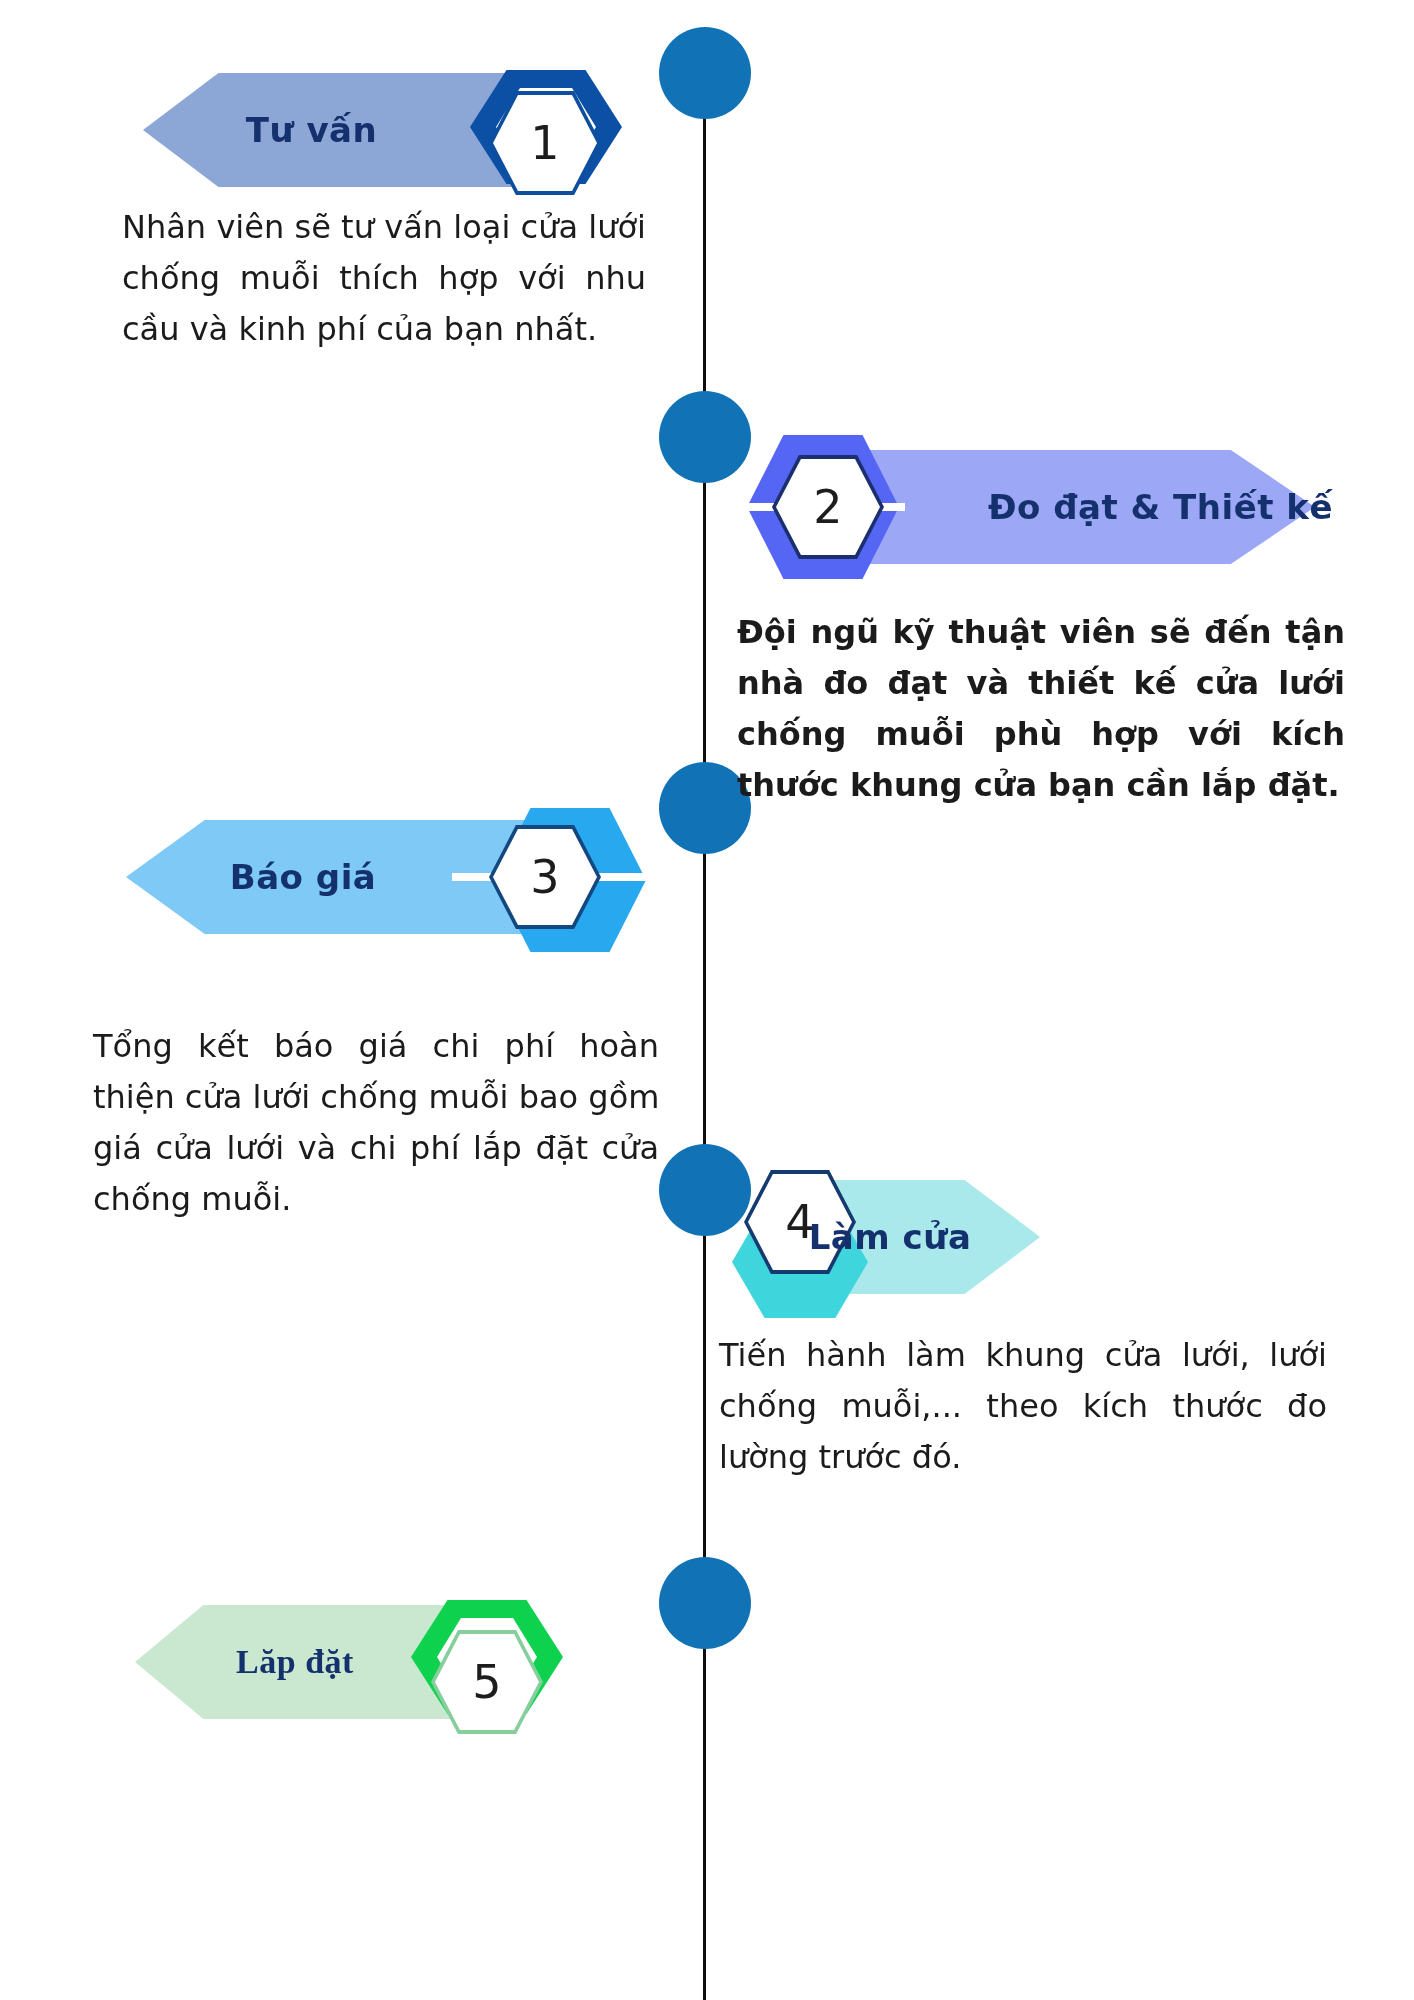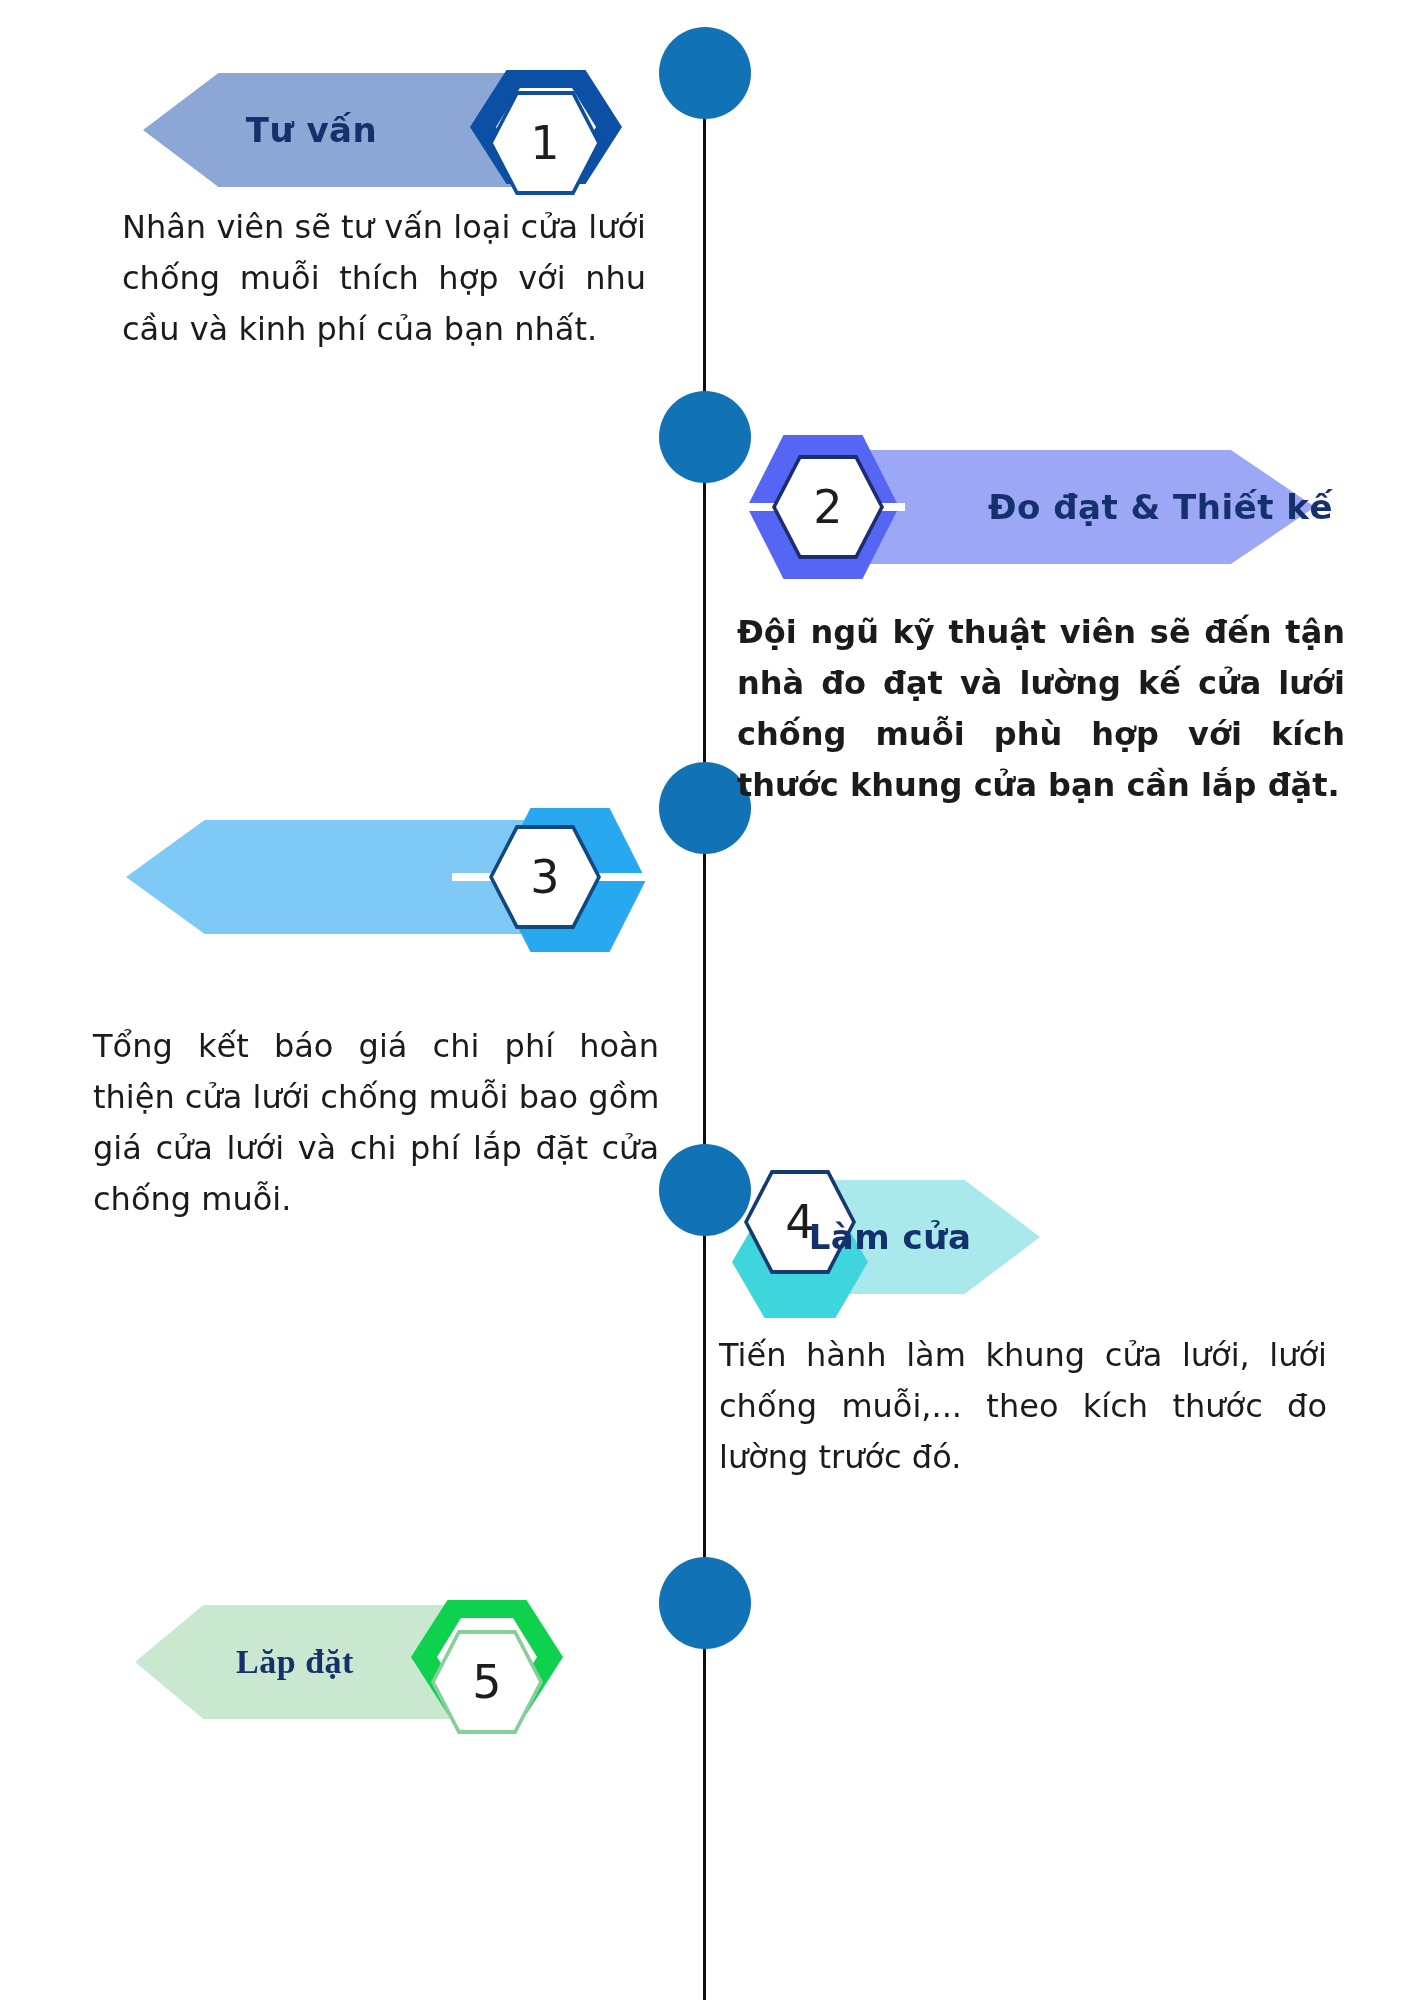--- a/index.html
+++ b/index.html
@@ -61,32 +61,33 @@
   <div class="banner" style="left: 820px; top: 450px; width: 495px; clip-path: polygon(0px 0px, 83% 0px, 100% 50%, 83% 100%, 0px 100%); background: rgb(156, 168, 246);"></div>
   <div class="hexfull hex" style="left: 747px; top: 435px; width: 152px; height: 144px; background: rgb(85, 102, 245);"></div>
   <div class="slit" style="left:745px;top:503px;width:160px;"></div>
   <div class="numhex hex" style="left: 772px; top: 455px; background: rgb(27, 47, 110);">
     <div class="inner"></div>
     <span class="num">2</span>
   </div>
   <div class="banner-label" style="left:848px;top:450px;width:495px;padding-left:130px;box-sizing:border-box;">Đo đạt &amp; Thiết kế</div>
   <div class="desc" style="left:737px;top:607px;width:608px;font-weight:bold;">
     <div class="jline">Đội ngũ kỹ thuật viên sẽ đến tận</div>
-    <div class="jline">nhà đo đạt và lường kế cửa lưới</div>
+    <div class="jline">nhà đo đạt và thiết kế cửa lưới</div>
     <div class="jline">chống muỗi phù hợp với kích</div>
     <div class="jline last">thước khung cửa bạn cần lắp đặt.</div>
   </div>
 
   <div class="banner left-arrow" style="left: 126px; top: 820px; width: 414px; background: rgb(126, 201, 245);"></div>
   <div class="hexfull hex" style="left: 494px; top: 808px; width: 152px; height: 144px; background: rgb(39, 168, 239);"></div>
   <div class="slit" style="left:452px;top:873px;width:203px;"></div>
   <div class="numhex hex" style="left: 489px; top: 825px; background: rgb(18, 71, 127);">
     <div class="inner"></div>
     <span class="num">3</span>
   </div>
+  <div class="banner-label" style="left:126px;top:820px;width:414px;padding-right:60px;box-sizing:border-box;">Báo giá</div>
   <div class="desc" style="left:93px;top:985px;width:566px;margin-top:36px;">
     <div class="jline">Tổng kết báo giá chi phí hoàn</div>
     <div class="jline">thiện cửa lưới chống muỗi bao gồm</div>
     <div class="jline">giá cửa lưới và chi phí lắp đặt cửa</div>
     <div class="jline last">chống muỗi.</div>
   </div>
 
   <div class="banner" style="left: 780px; top: 1180px; width: 260px; clip-path: polygon(0px 0px, 71% 0px, 100% 50%, 71% 100%, 0px 100%); background: rgb(169, 233, 236);"></div>
   <div class="hexfull hex" style="left: 732px; top: 1206px; width: 136px; height: 112px; background: rgb(63, 213, 220);"></div>
   <div class="numhex hex" style="left: 744px; top: 1170px; background: rgb(20, 58, 112);">

